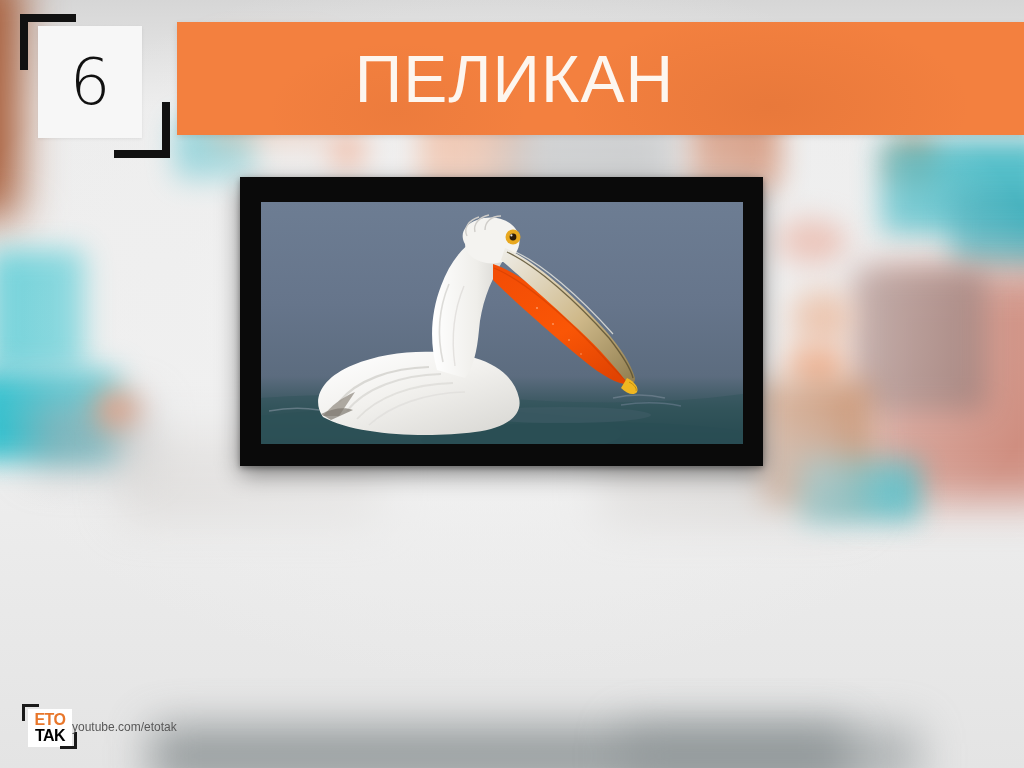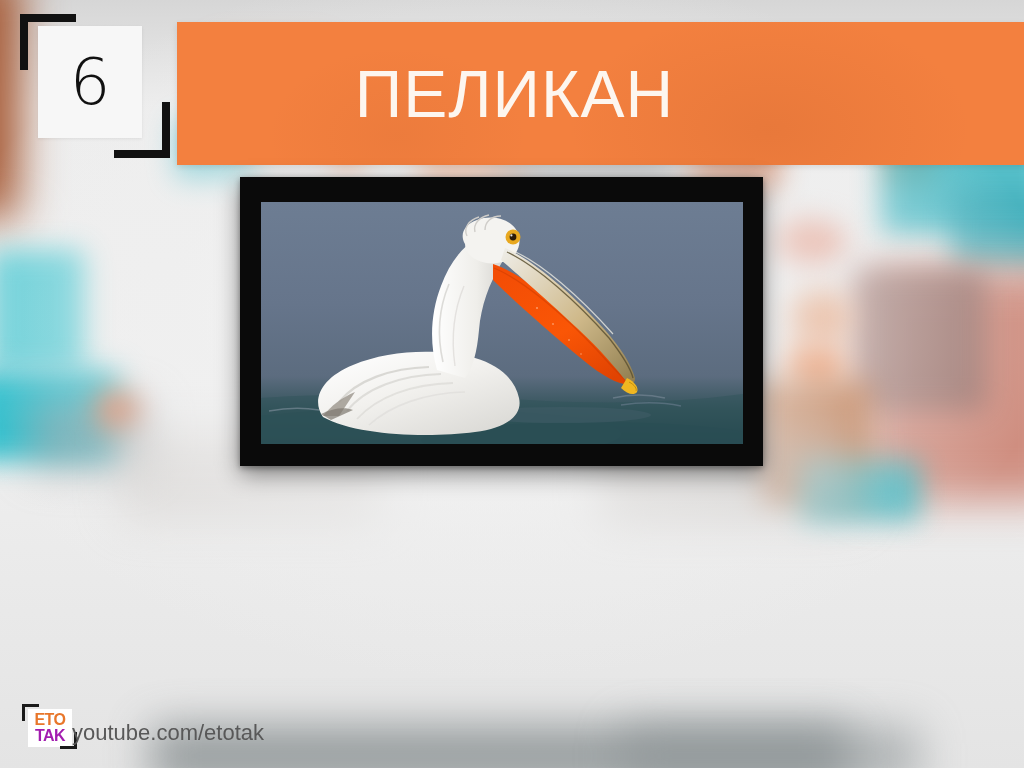--- a/index.html
+++ b/index.html
@@ -88,21 +88,21 @@
     border-right: 8px solid #111;
     border-bottom: 8px solid #111;
   }
 
   
   .title-bar {
     position: absolute;
     left: 177px;
     top: 22px;
     width: 847px;
-    height: 143px;
+    height: 113px;
     background: #f3803f;
     display: flex;
     align-items: center;
     justify-content: center;
     box-shadow: 0 2px 6px rgba(0,0,0,0.10);
   }
   .title-bar::after {
     content: "";
     position: absolute;
     inset: 0;
@@ -190,21 +190,21 @@
     line-height: 1;
   }
   .logo-eto {
     color: #e8762a;
     font-family: "Liberation Sans", sans-serif;
     font-weight: 700;
     font-size: 16px;
     letter-spacing: -0.5px;
   }
   .logo-tak {
-    color: #a21caf;
+    color: #000000;
     font-family: "Liberation Sans", sans-serif;
     font-weight: 700;
     font-size: 16px;
     letter-spacing: -0.5px;
   }
   .logo-bracket {
     position: absolute;
     width: 14px;
     height: 14px;
   }
@@ -217,21 +217,21 @@
     left: 44px; top: 32px;
     border-right: 3px solid #1a1a1a;
     border-bottom: 3px solid #1a1a1a;
   }
   .footer-url {
     position: absolute;
     left: 56px;
     top: 20px;
     color: #585858;
     font-family: "Liberation Sans", sans-serif;
-    font-size: 22px;
+    font-size: 12px;
     white-space: nowrap;
   }
 </style>
 </head>
 <body>
 
 <div id="slide">
 
   <div class="bg-layer">
     <div class="blob sq soft" style="left:-40px;  top:-30px;  width:60px;  height:250px; background:#a4552f;"></div>

